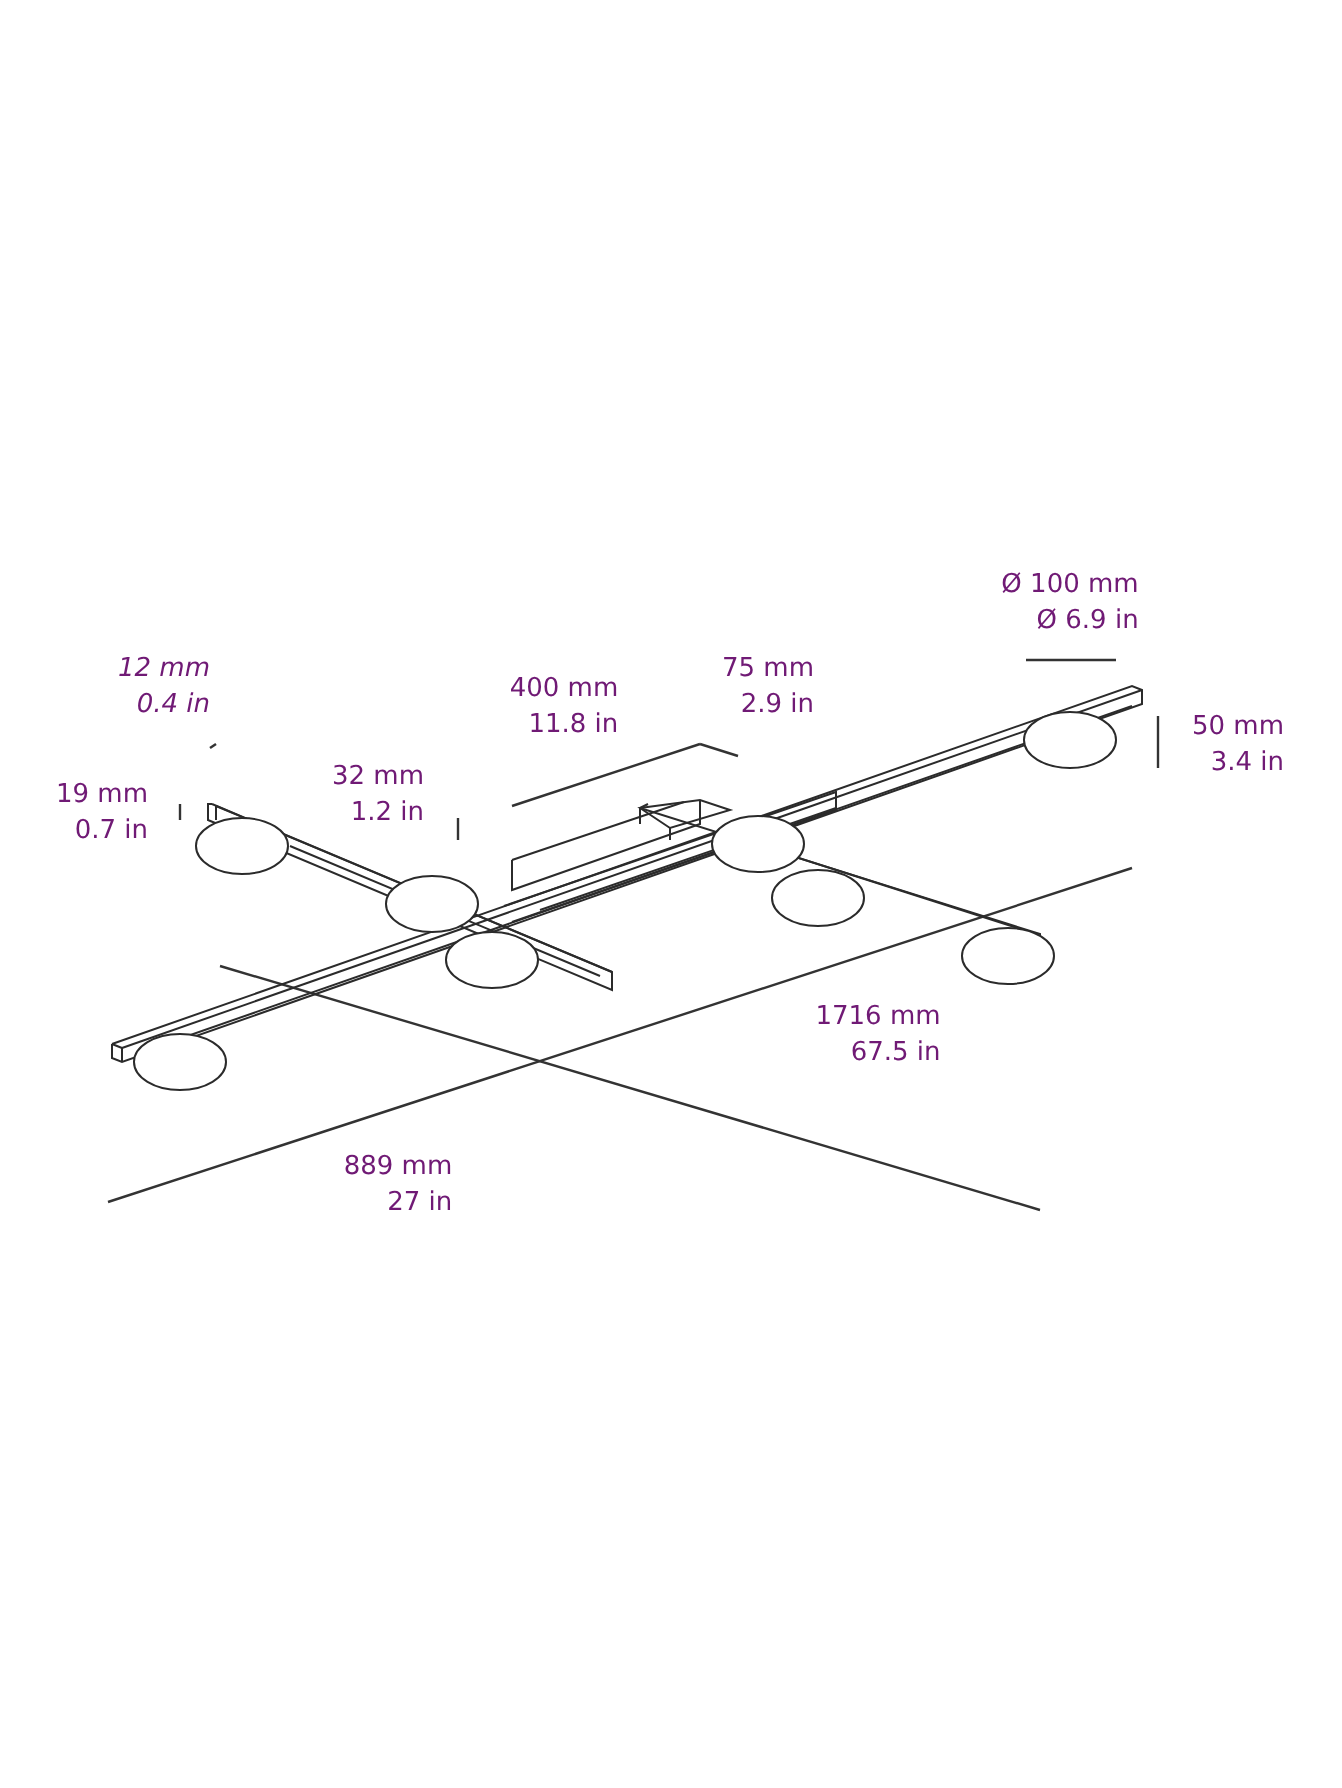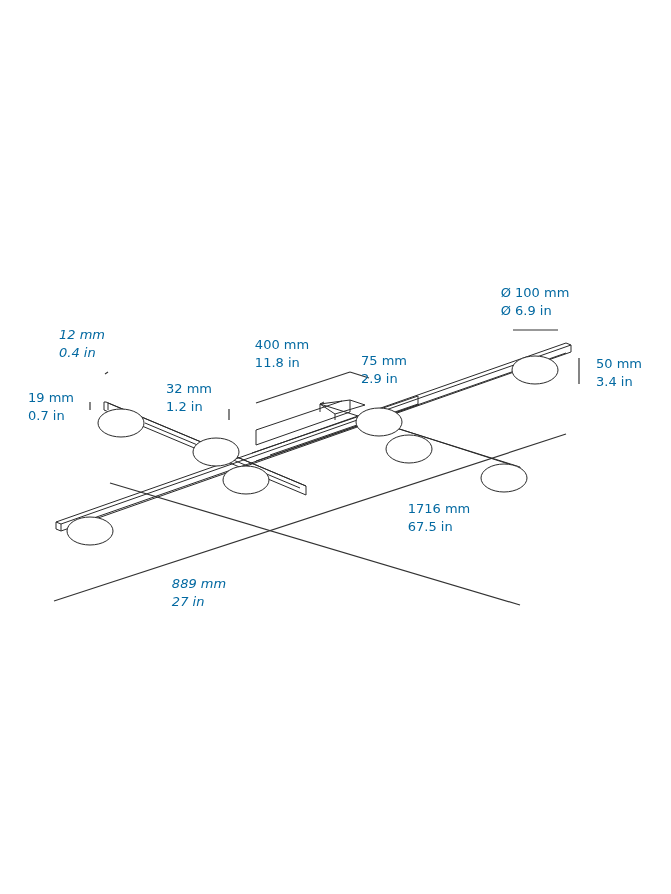--- a/index.html
+++ b/index.html
@@ -3,22 +3,22 @@
   <meta charset="utf-8">
   <style>
     html, body { margin: 0; padding: 0; background: #ffffff; }
     body { width: 671px; height: 894px; position: relative; overflow: hidden; }
     #canvas { position: absolute; left: 0; top: 0; width: 671px; height: 894px; }
     .lbl {
       position: absolute;
       font-family: "DejaVu Sans", sans-serif;
       font-size: 13px;
       line-height: 18px;
-      color: #0369a1;
-      text-align: left;
+      color: #701a75;
+      text-align: right;
       white-space: nowrap;
       transform: translateX(-50%);
     }
     .lbl span { display: block; }
     svg line, svg path, svg polyline, svg polygon, svg ellipse { stroke: #2b2b2b; fill: none; stroke-width: 1; }
     svg .dim { stroke: #333333; stroke-width: 1.2; }
     svg .shade { fill: #ffffff; }
   </style>
 </head>
 <body>
@@ -79,21 +79,21 @@
     <ellipse class="shade" cx="409" cy="449" rx="23" ry="14"></ellipse>
     <ellipse class="shade" cx="504" cy="478" rx="23" ry="14"></ellipse>
     <ellipse class="shade" cx="535" cy="370" rx="23" ry="14"></ellipse>
   </svg>
 
   
   <div class="lbl" style="left:535px; top:284px;">
     <span>Ø 100 mm</span>
     <span>Ø 6.9 in</span>
   </div>
-  <div class="lbl" style="left:384px; top:326px;margin-top:26px;">
+  <div class="lbl" style="left:384px; top:326px;">
     <span>75 mm</span>
     <span>2.9 in</span>
   </div>
   <div class="lbl" style="left:282px; top:336px;">
     <span>400 mm</span>
     <span>11.8 in</span>
   </div>
   <div class="lbl" style="left:82px; top:326px;font-style:italic;">
     <span>12 mm</span>
     <span>0.4 in</span>
@@ -107,17 +107,17 @@
     <span>1.2 in</span>
   </div>
   <div class="lbl" style="left:619px; top:355px;">
     <span>50 mm</span>
     <span>3.4 in</span>
   </div>
   <div class="lbl" style="left:439px; top:500px;">
     <span>1716 mm</span>
     <span>67.5 in</span>
   </div>
-  <div class="lbl" style="left:199px; top:575px;font-style:italic;">
+  <div class="lbl" style="left:199px; top:575px;">
     <span>889 mm</span>
     <span>27 in</span>
   </div>
 </div>
 
 </body></html>

